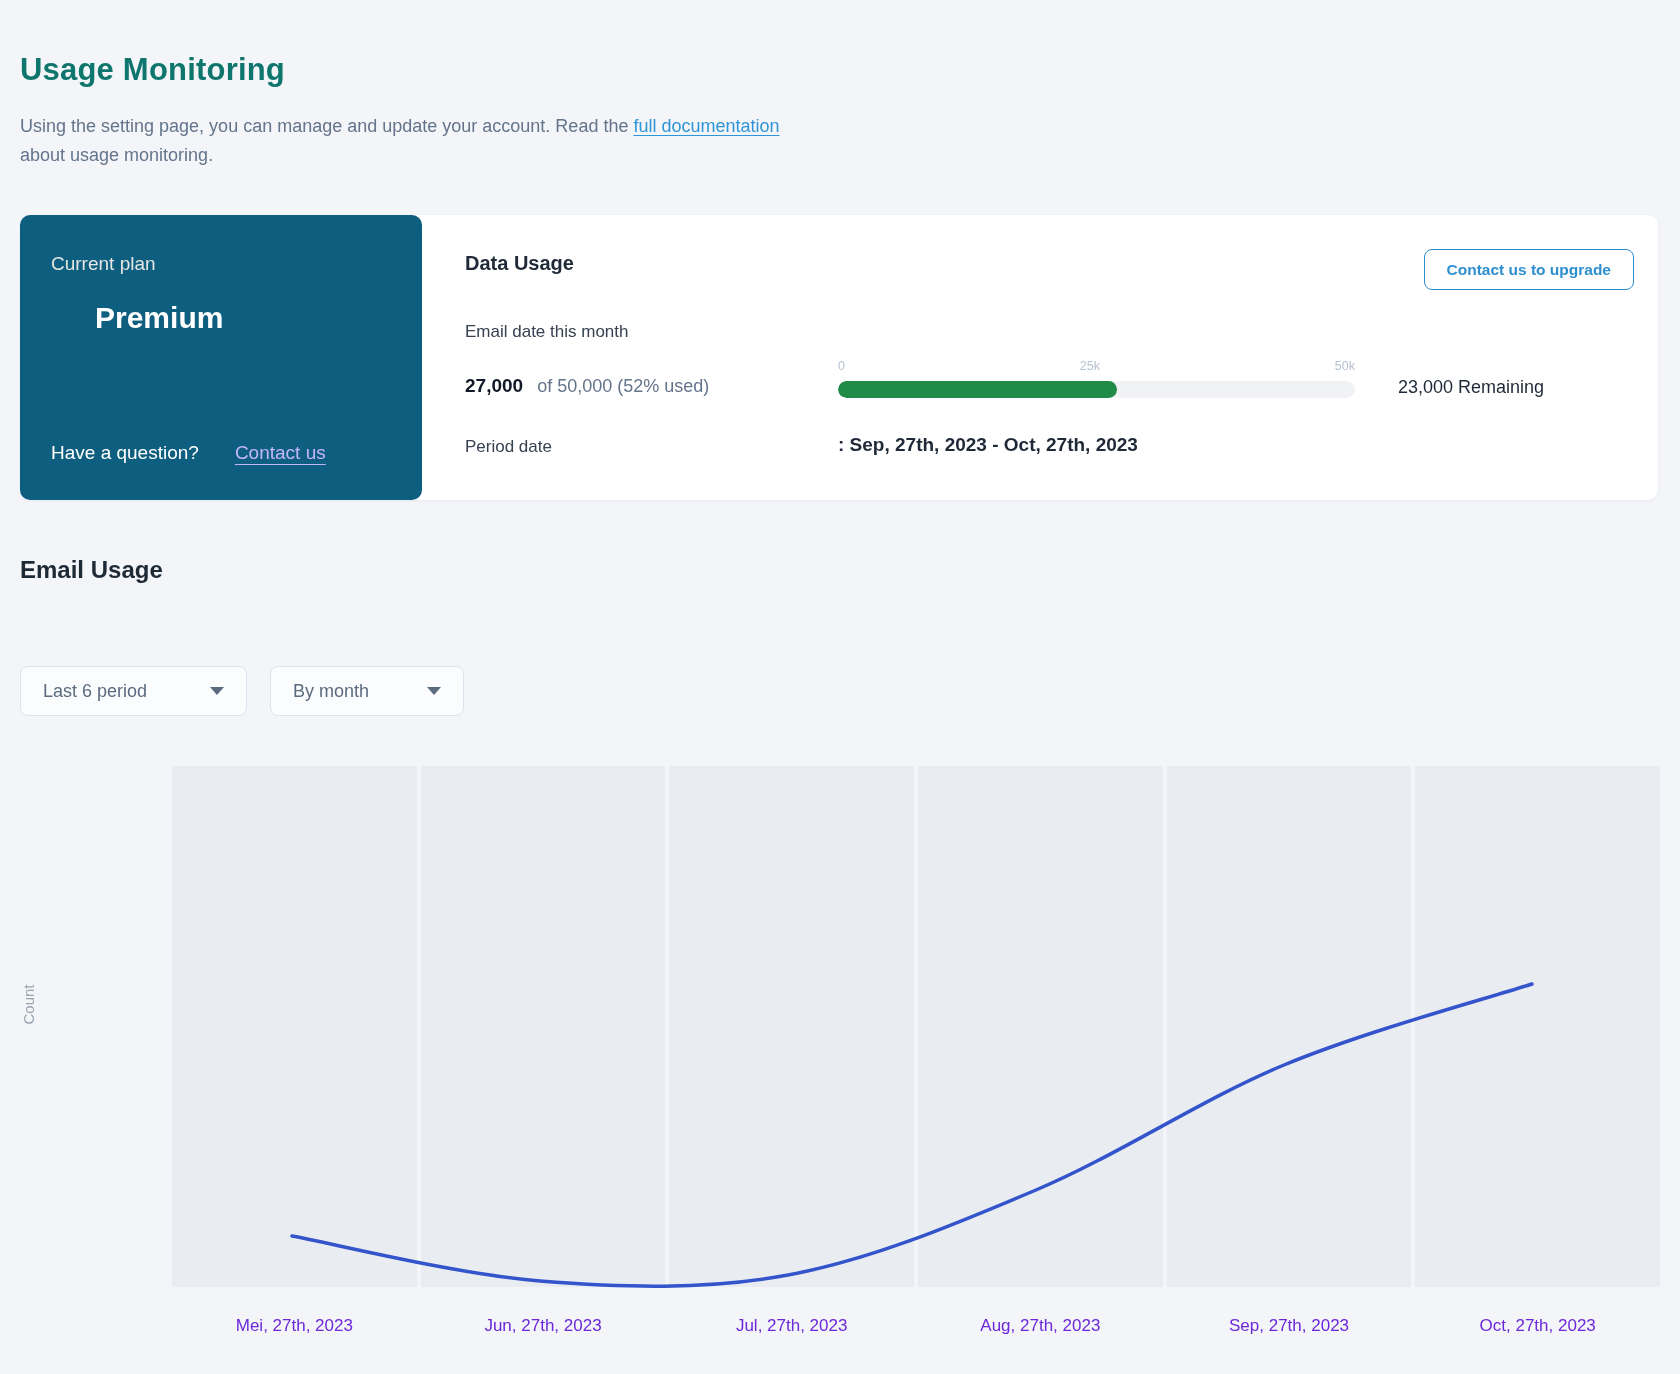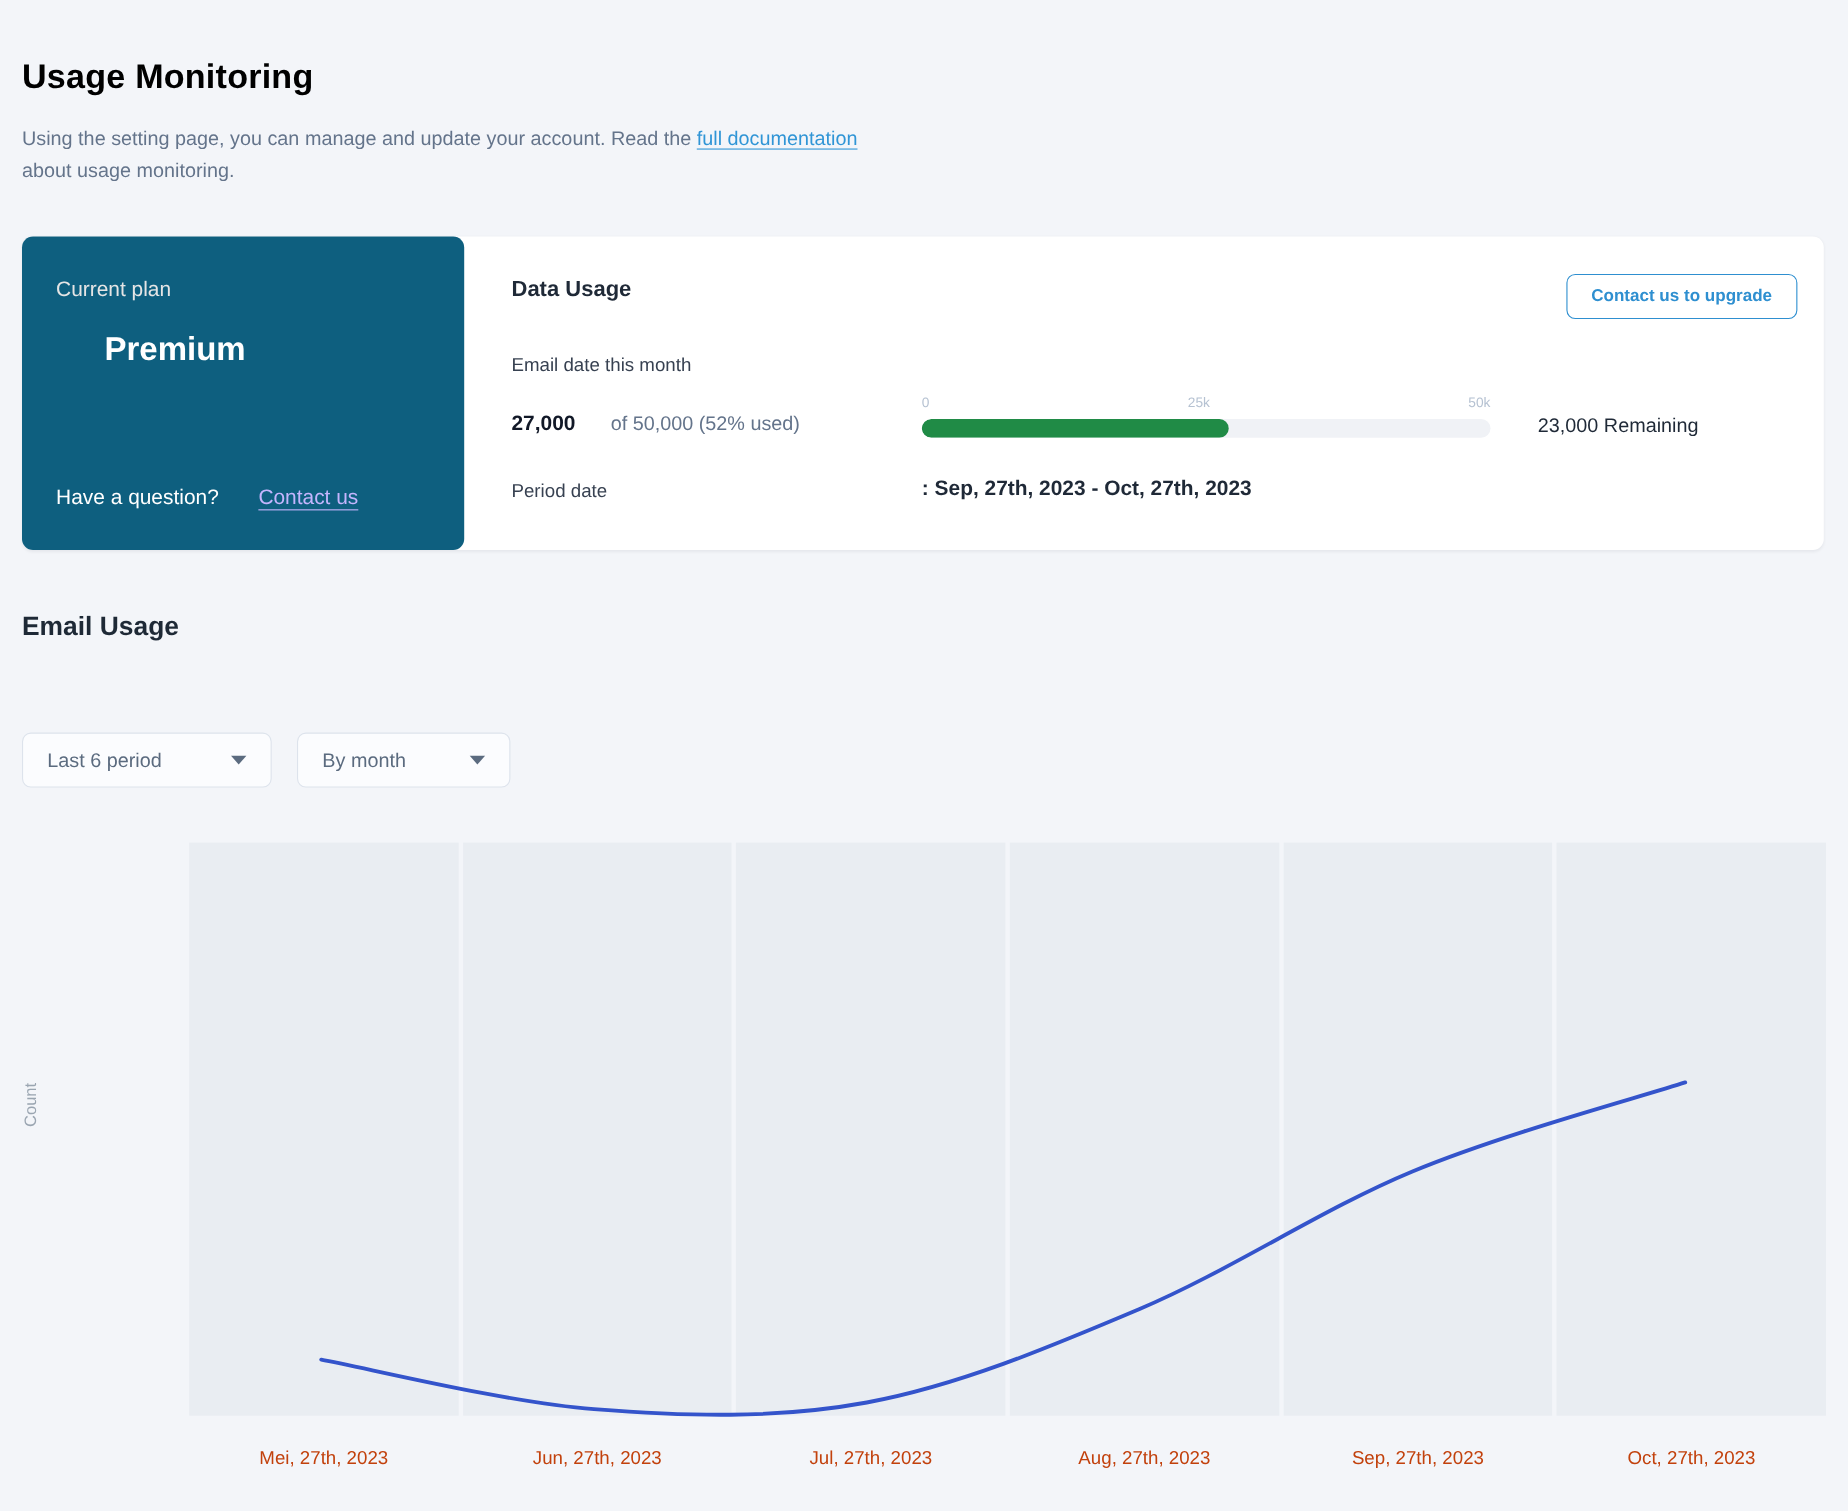--- a/index.html
+++ b/index.html
@@ -7,41 +7,41 @@
   body {
     font-family: "Liberation Sans", "DejaVu Sans", sans-serif;
     background:#f3f5f9;
     color:#1f2937;
     position:relative;
     overflow:hidden;
   }
   .abs { position:absolute; }
 
   
-  #page-title { left:20px; top:52px; font-size:31px; font-weight:700; color:#000000; letter-spacing:.2px; }
+  #page-title { left:20px; top:52px; font-size:31px; font-weight:700; color:#0f766e; letter-spacing:.2px; }
   #page-desc  { left:20px; top:112px; font-size:18px; line-height:29px; color:#64748b; max-width:900px; }
   #page-desc a { color:#3095d6; text-decoration:underline; text-underline-offset:3px; cursor:pointer; }
 
   
   #plan-card { left:20px; top:215px; width:1638px; height:285px; background:#ffffff;
                border-radius:10px; box-shadow:0 1px 3px rgba(16,24,40,.06); }
   #plan-left { position:absolute; left:0; top:0; width:402px; height:285px;
                background:#0e5f7f; border-radius:10px; color:#ffffff; }
   #plan-left .label { position:absolute; left:31px; top:38px; font-size:19px; color:#e5e5e5; }
   #plan-left .plan  { position:absolute; left:31px; top:86px; font-size:30px; font-weight:700;margin-left:44px; }
   #plan-left .foot  { position:absolute; left:31px; top:227px; font-size:19px; display:flex; gap:36px; align-items:baseline; }
   #plan-left .foot a{ color:#c4b5fd; text-decoration:underline; text-underline-offset:5px; cursor:pointer; }
 
   .du-title { left:445px; top:37px; font-size:20px; font-weight:600; color:#1f2937; }
   .upgrade-btn { position:absolute; right:24px; top:34px; height:41px; padding:0 22px;
                  background:#ffffff; border:1.5px solid #2e8fd0; border-radius:8px;
                  color:#2e8fd0; font-size:15.5px; font-weight:600; line-height:38px; cursor:pointer;
                  font-family:"Liberation Sans", sans-serif; }
   .sent-label { left:445px; top:107px; font-size:17px; color:#374151; }
-  .sent-row   { left:445px; top:160px; font-size:18px; color:#64748b; display:flex; gap:32px; align-items:baseline; }
+  .sent-row   { left:445px; top:160px; font-size:18px; color:#64748b; display:flex; gap:14px; align-items:baseline; }
   .sent-row b { font-size:19px; color:#111827; font-weight:700; }
   .scale-row  { left:818px; top:144px; width:517px; display:flex; justify-content:space-between;
                 font-size:12.5px; color:#b6c2d2; }
   .bar-track  { left:818px; top:166px; width:517px; height:17px; background:#f0f2f6; border-radius:999px; overflow:hidden; }
   .bar-fill   { height:100%; background:#208b46; border-radius:999px; width:0; }
   .remaining  { left:1378px; top:162px; font-size:18px; color:#1f2937; }
   .period-label { left:445px; top:222px; font-size:17px; color:#374151; }
   .period-value { left:818px; top:219px; font-size:19px; font-weight:600; color:#1f2937; }
 
   
@@ -54,21 +54,21 @@
   .caret { width:0; height:0; border-left:7px solid transparent; border-right:7px solid transparent;
            border-top:8px solid #5b6b7f; margin-left:18px; }
 
   
   #plot { left:172px; top:766px; width:1488px; height:521px; display:flex; gap:4px; }
   #plot .band { flex:1; background:#e9edf2; }
   #plot svg { position:absolute; left:0; top:0; width:1488px; height:521px; overflow:visible; }
   #count-label { left:-22px; top:996px; width:100px; text-align:center; transform:rotate(-90deg);
                  font-size:15px; color:#9aa5b1; }
   #xlabels { left:172px; top:1316px; width:1488px; display:flex; gap:4px; }
-  #xlabels span { flex:1; text-align:center; font-size:17px; color:#c2410c; }
+  #xlabels span { flex:1; text-align:center; font-size:17px; color:#6d28d9; }
 </style>
 </head>
 <body>
 
 <h1 class="abs" id="page-title">Usage Monitoring</h1>
 <p class="abs" id="page-desc">
   <span>Using the setting page, you can manage and update your account. Read the </span><a>full documentation</a><br>
   <span>about usage monitoring.</span>
 </p>
 

